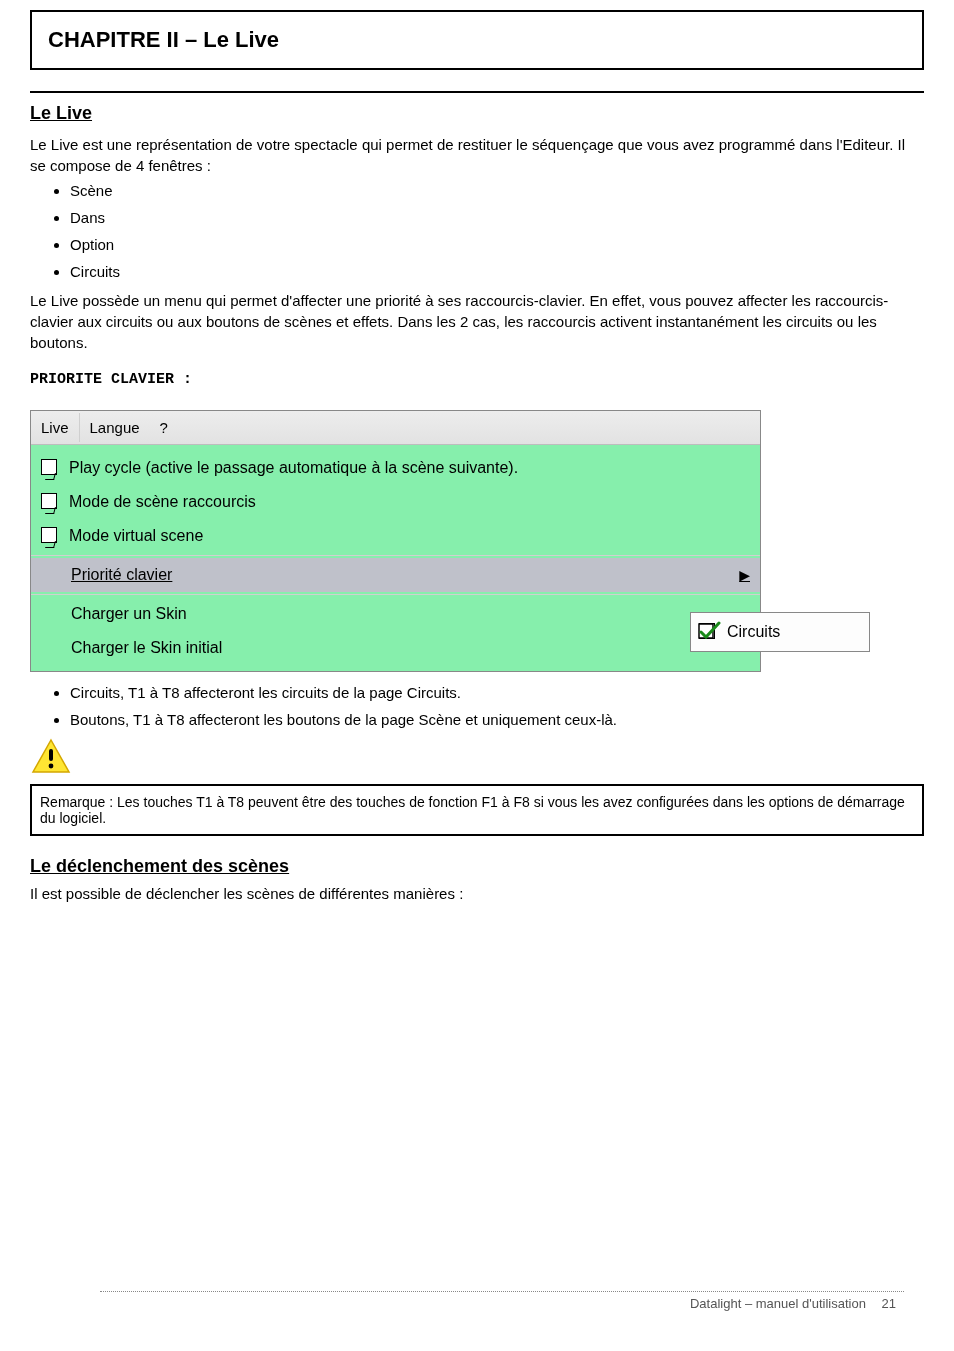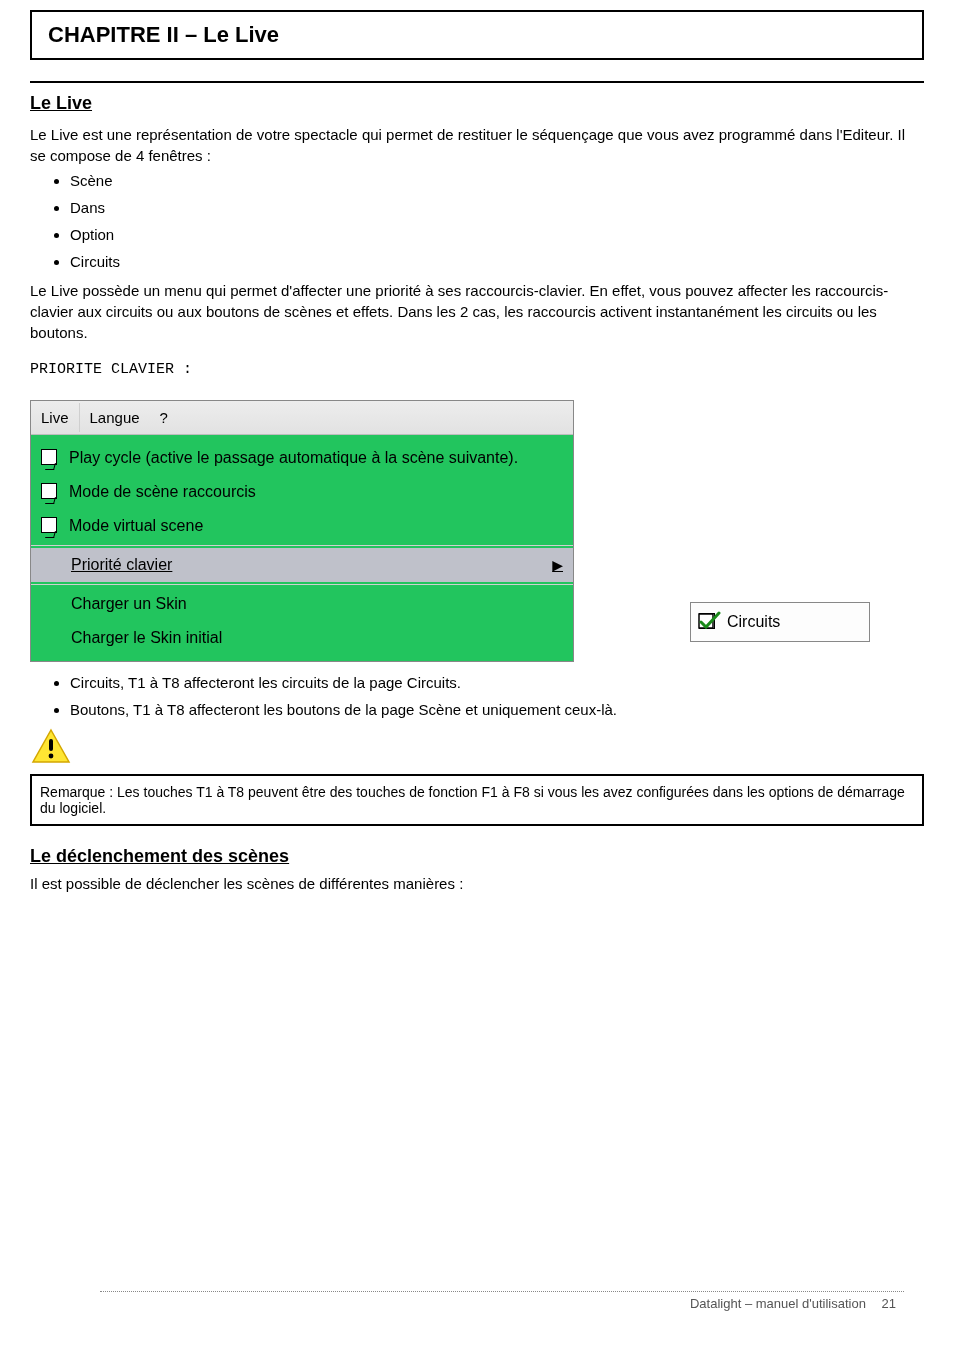--- a/index.html
+++ b/index.html
@@ -8,21 +8,21 @@
       height: 1351px;
       background: #ffffff;
       font-family: Arial, Helvetica, sans-serif;
       color: #000;
       position: relative;
       padding: 0;
     }
     .title-box {
       border: 2px solid #000;
       margin: 10px 30px 21px 30px;
-      height: 50px;
+      height: 60px;
       display: flex;
       align-items: center;
       padding-left: 16px;
       font-size: 22px;
       font-weight: bold;
     }
     .horiz-rule {
       border: none;
       border-top: 2px solid #000;
       margin: 18px 30px 10px 30px;
@@ -38,34 +38,34 @@
       font-size: 15px;
       line-height: 1.4;
     }
     .bullet-list {
       list-style: disc;
       margin: 6px 30px 6px 70px;
       padding: 0;
       font-size: 15px;
     }
     .bullet-list li { margin-bottom: 10px; }
-    .bold { font-weight: normal; margin-top: 20px; }
+    .bold { font-weight: bold; margin-top: 20px; }
     .mono { font-family: "Courier New", monospace; }
 
     
     .menu-figure {
       position: relative;
       margin: 20px 30px 12px 30px;
       font-family: Tahoma, Verdana, sans-serif;
       font-size: 16px;
     }
     .menu-main {
-      width: 544px;
+      width: 731px;
       border: 1px solid #888;
-      background: #22c55e;
+      background: #86efac;
       position: relative;
     }
     .menu-bar {
       background: linear-gradient(#ededed, #e2e2e2);
       border-bottom: 1px solid #bdbdbd;
       display: flex;
       align-items: center;
       padding: 2px 0;
       font-size: 15px;
     }

